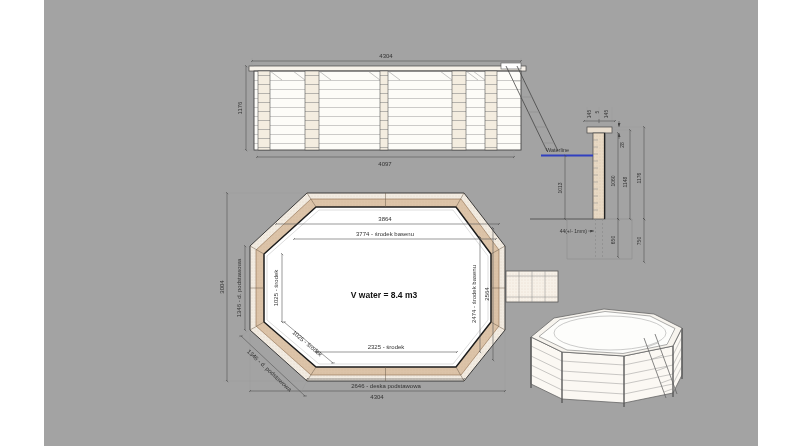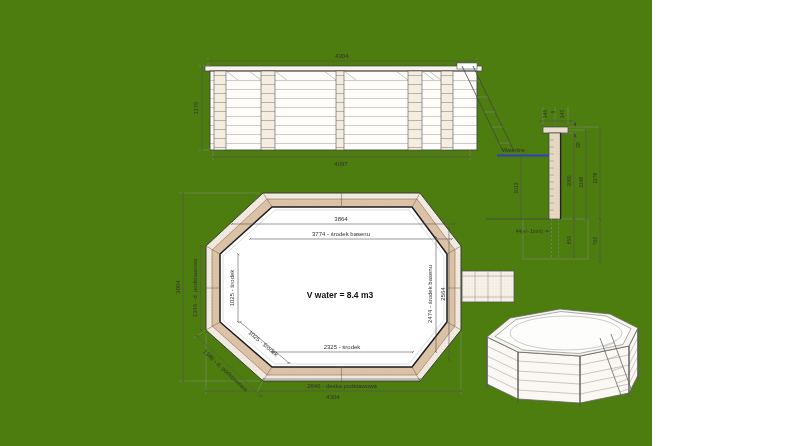--- a/index.html
+++ b/index.html
@@ -1,17 +1,17 @@
 <!DOCTYPE html>
 <html><head>
 <meta charset="utf-8">
 <style>
   html,body{margin:0;padding:0;background:#ffffff;}
-  .canvas{position:relative;width:652px;height:446px;background:#4d7c0f;overflow:hidden;
-          font-family:"Liberation Sans","DejaVu Sans",sans-serif;}
+  .canvas{position:relative;width:714px;height:446px;background:#a3a3a3;overflow:hidden;
+          font-family:"Liberation Sans","DejaVu Sans",sans-serif;margin-left:44px;}
   svg{position:absolute;top:0;left:0;}
   text{fill:#333;font-size:6px;font-family:"Liberation Sans","DejaVu Sans",sans-serif;}
   .t5{font-size:5px;}
   .t55{font-size:5.5px;}
   .vol{font-size:8.5px;font-weight:bold;fill:#111;}
   .dim{stroke:#555;stroke-width:0.6;fill:none;}
   .ext{stroke:#9a9a9a;stroke-width:0.4;fill:none;}
   .ln{stroke:#444;stroke-width:0.8;fill:none;}
   .thin{stroke:#8a8a8a;stroke-width:0.5;fill:none;}
   .seam{stroke:#6b5a48;stroke-width:0.5;fill:none;}

